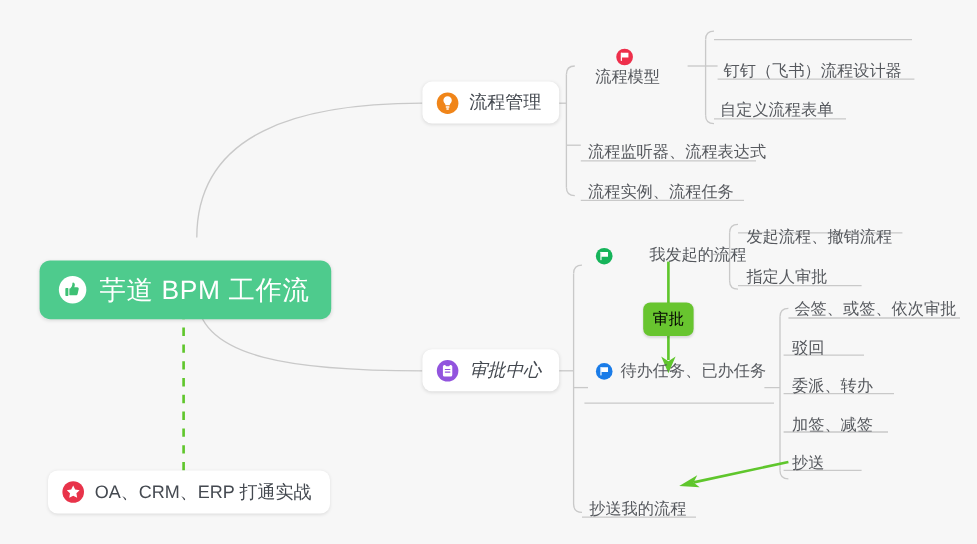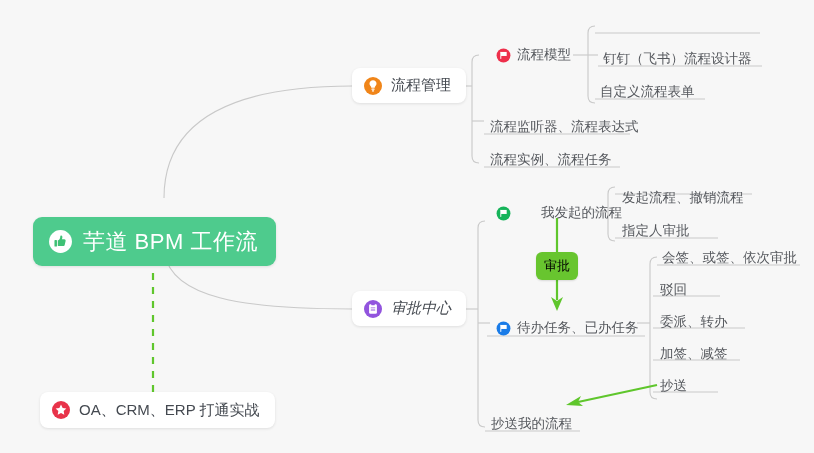--- a/index.html
+++ b/index.html
@@ -187,21 +187,21 @@
       <svg viewBox="0 0 20 20" width="20" height="20">
         <circle cx="10" cy="10" r="9" fill="#F08519"></circle>
         <path d="M10 4.2c2 0 3.5 1.5 3.5 3.4 0 1.3-.7 2.1-1.2 2.7-.3.4-.5.7-.5 1.1v.4h-3.6v-.4c0-.4-.2-.7-.5-1.1-.5-.6-1.2-1.4-1.2-2.7 0-1.9 1.5-3.4 3.5-3.4z" fill="#ffffff"></path>
         <rect x="8.4" y="12.6" width="3.2" height="1.1" rx="0.5" fill="#ffffff"></rect>
         <rect x="8.9" y="14.3" width="2.2" height="1.1" rx="0.5" fill="#ffffff"></rect>
       </svg>
     </span>
     <span class="card-label">流程管理</span>
   </div>
 
-  <div class="node text-node" style="left:492px; top:40px;">
+  <div class="node text-node" style="left:492px; top:40px;flex-direction:column;">
     <span class="icon flag-icon">
       <svg viewBox="0 0 16 16" width="15" height="15">
         <circle cx="8" cy="8" r="7.4" fill="#EE2F4B"></circle>
         <path d="M5.3 4.2h6.1v4.3H5.3z" fill="#ffffff"></path>
         <rect x="4.6" y="4.0" width="1.05" height="7.6" rx="0.4" fill="#ffffff"></rect>
       </svg>
     </span>
     <span class="text-label">流程模型</span>
   </div>
 
@@ -247,21 +247,21 @@
   </div>
 
   <div class="node text-node" style="left:618px; top:183px;">
     <span class="text-label">发起流程、撤销流程</span>
   </div>
 
   <div class="node text-node" style="left:618px; top:216px;">
     <span class="text-label">指定人审批</span>
   </div>
 
-  <div class="node text-node" style="left:492px; top:313px;">
+  <div class="node text-node" style="left:492px; top:294px;">
     <span class="icon flag-icon">
       <svg viewBox="0 0 16 16" width="15" height="15">
         <circle cx="8" cy="8" r="7.4" fill="#1A7CE8"></circle>
         <path d="M5.3 4.2h6.1v4.3H5.3z" fill="#ffffff"></path>
         <rect x="4.6" y="4.0" width="1.05" height="7.6" rx="0.4" fill="#ffffff"></rect>
       </svg>
     </span>
     <span class="text-label">待办任务、已办任务</span>
   </div>
 

